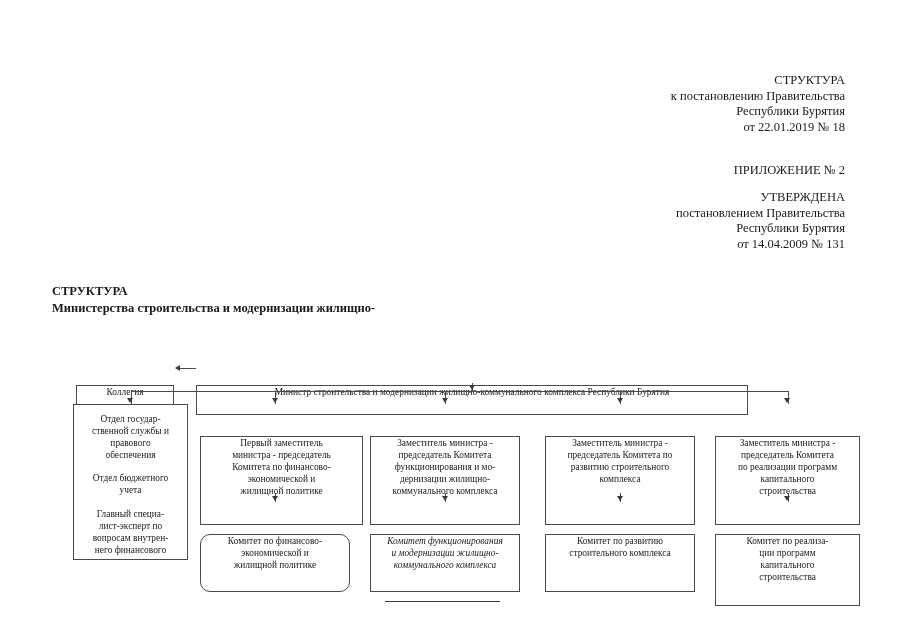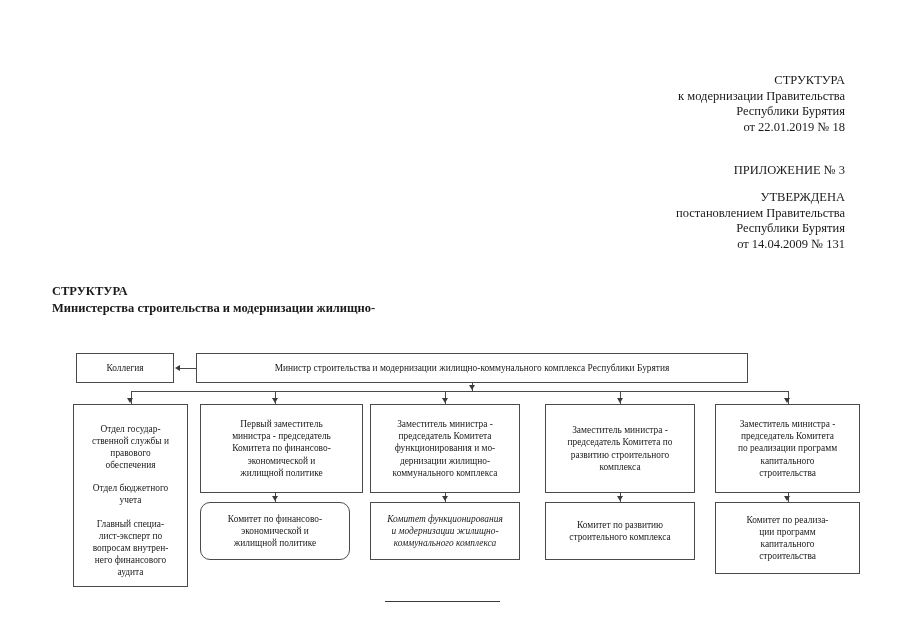--- a/index.html
+++ b/index.html
@@ -37,48 +37,48 @@
     line-height:12.1px;
     text-align:center;
     display:flex;
     align-items:flex-start;
     justify-content:center;
     overflow:hidden;
   }
   .box .inner{width:100%;padding:0 3px;box-sizing:border-box;}
   .box .para{margin:0;}
   .box .para + .para{margin-top:11px;}
-  .vmid{align-items:center;}
+  .vmid{margin-top:32px;}
 
   
   .hline{position:absolute;background:#4a4a4a;height:1px;}
   .vline{position:absolute;background:#4a4a4a;width:1px;}
   .arrow-down{position:absolute;width:0;height:0;
       border-left:3.5px solid transparent;border-right:3.5px solid transparent;
       border-top:5px solid #3a3a3a;}
   .arrow-left{position:absolute;width:0;height:0;
       border-top:3.5px solid transparent;border-bottom:3.5px solid transparent;
       border-right:5px solid #3a3a3a;}
 
   .footrule{position:absolute;height:1px;background:#3a3a3a;}
 </style>
 </head>
 <body>
 
 <div class="page">
 
   <div class="hdr" id="hdr-a">
     <div class="ln">СТРУКТУРА</div>
-    <div class="ln">к модернизации Правительства</div>
+    <div class="ln">к постановлению Правительства</div>
     <div class="ln">Республики Бурятия</div>
     <div class="ln">от 22.01.2019  № 18</div>
   </div>
 
   <div class="hdr" id="hdr-b">
-    <div class="ln">ПРИЛОЖЕНИЕ № 3</div>
+    <div class="ln">ПРИЛОЖЕНИЕ № 2</div>
   </div>
 
   <div class="hdr" id="hdr-c">
     <div class="ln">УТВЕРЖДЕНА</div>
     <div class="ln">постановлением Правительства</div>
     <div class="ln">Республики Бурятия</div>
     <div class="ln">от 14.04.2009  № 131</div>
   </div>
 
   <div class="title" id="title-1">СТРУКТУРА</div>
@@ -91,21 +91,21 @@
       <div class="box vmid" style="left:196px;top:353px;width:552px;height:30px;">
         <div class="inner">Министр строительства и модернизации жилищно-коммунального комплекса Республики Бурятия</div>
       </div>
       <div class="hline" style="left:180px;top:368px;width:16px;"></div>
       <div class="arrow-left" style="left:175px;top:364.5px;"></div>
       <div class="vline" style="left:472px;top:383px;height:8px;"></div>
       <div class="arrow-down" style="left:468.5px;top:385px;"></div>
       <div class="hline" style="left:130.5px;top:391px;width:657px;"></div>
       <div class="vline" style="left:130.5px;top:391px;height:13px;"></div>
       <div class="arrow-down" style="left:127px;top:398px;"></div>
-      <div class="box" style="left:73px;top:404px;width:115px;height:183px;padding-top:18px;">
+      <div class="box" style="left:73px;top:404px;width:115px;height:156px;padding-top:8px;">
         <div class="inner">
           <p class="para">Отдел государ-<br>ственной службы и<br>правового<br>обеспечения</p>
           <p class="para">Отдел бюджетного<br>учета</p>
           <p class="para">Главный специа-<br>лист-эксперт по<br>вопросам внутрен-<br>него финансового<br>аудита</p>
         </div>
       </div>
       <div class="vline" style="left:275px;top:391px;height:13px;"></div>
       <div class="arrow-down" style="left:271.5px;top:398px;"></div>
       <div class="box vmid" style="left:200px;top:404px;width:163px;height:89px;">
         <div class="inner">

